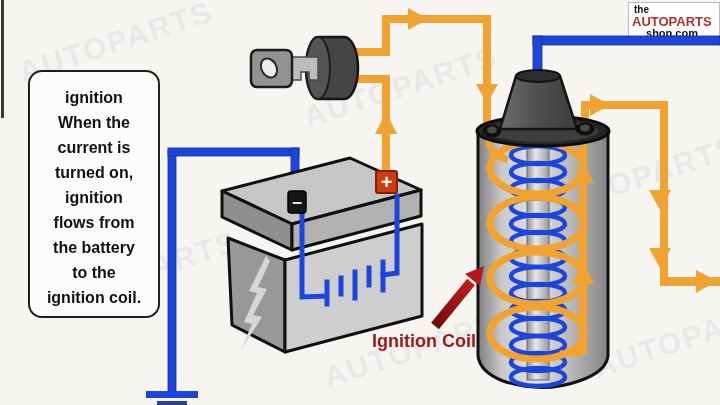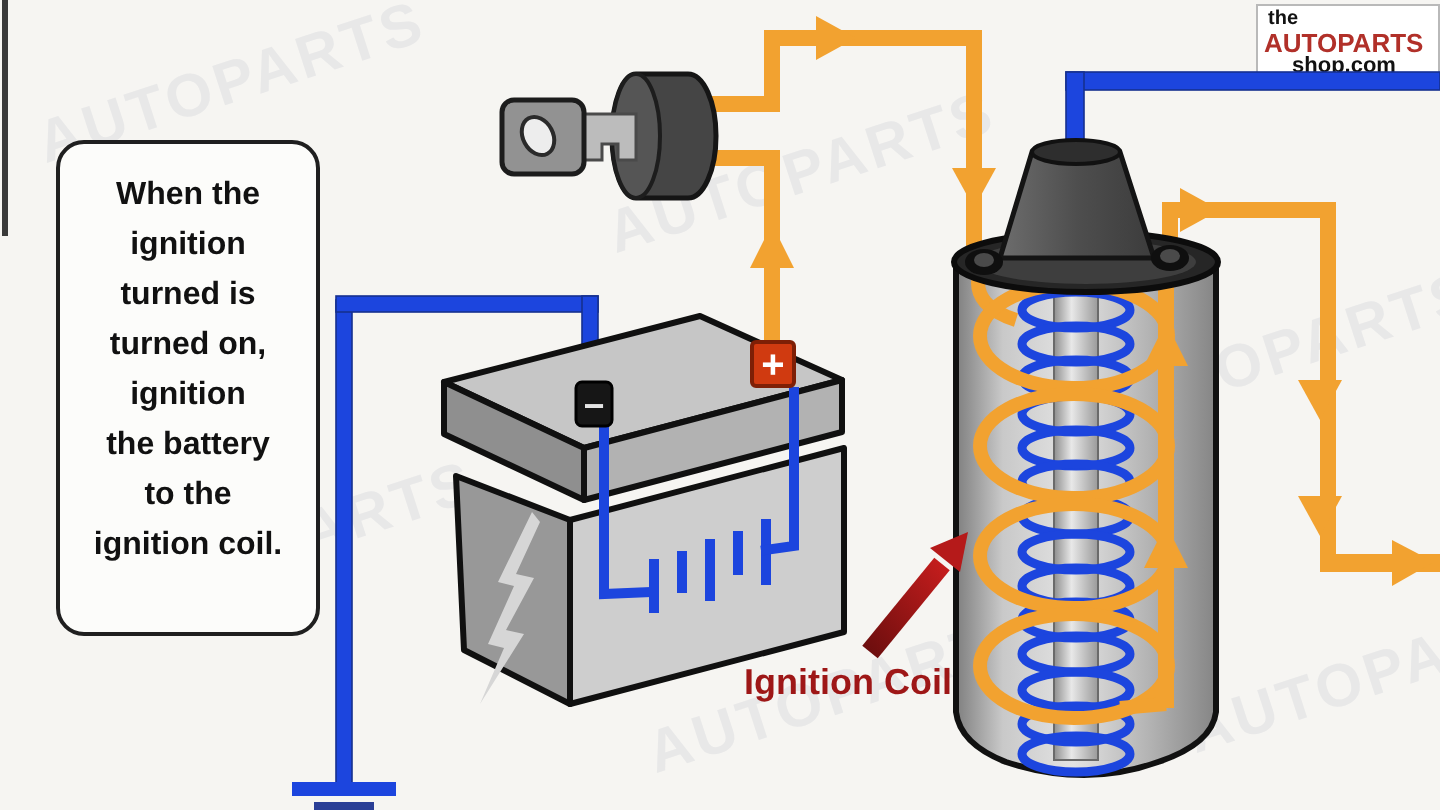--- a/index.html
+++ b/index.html
@@ -200,25 +200,26 @@
       </g>
     </g>
 
     <g>
       <line x1="435" y1="326" x2="471" y2="282" stroke="url(#redarrow)" stroke-width="10"></line>
       <polygon points="484,266 480,286 465,274" fill="#b51a1a"></polygon>
     </g>
   </svg>
 
   <div class="info-box">
+    <div class="info-line">ignition</div>
     <div class="info-line">When the</div>
-    <div class="info-line">ignition</div>
-    <div class="info-line">turned is</div>
+    <div class="info-line">current is</div>
     <div class="info-line">turned on,</div>
     <div class="info-line">ignition</div>
+    <div class="info-line">flows from</div>
     <div class="info-line">the battery</div>
     <div class="info-line">to the</div>
     <div class="info-line">ignition coil.</div>
   </div>
 
   <div class="coil-label">Ignition Coil</div>
 
 </div>
 
 </body></html>

